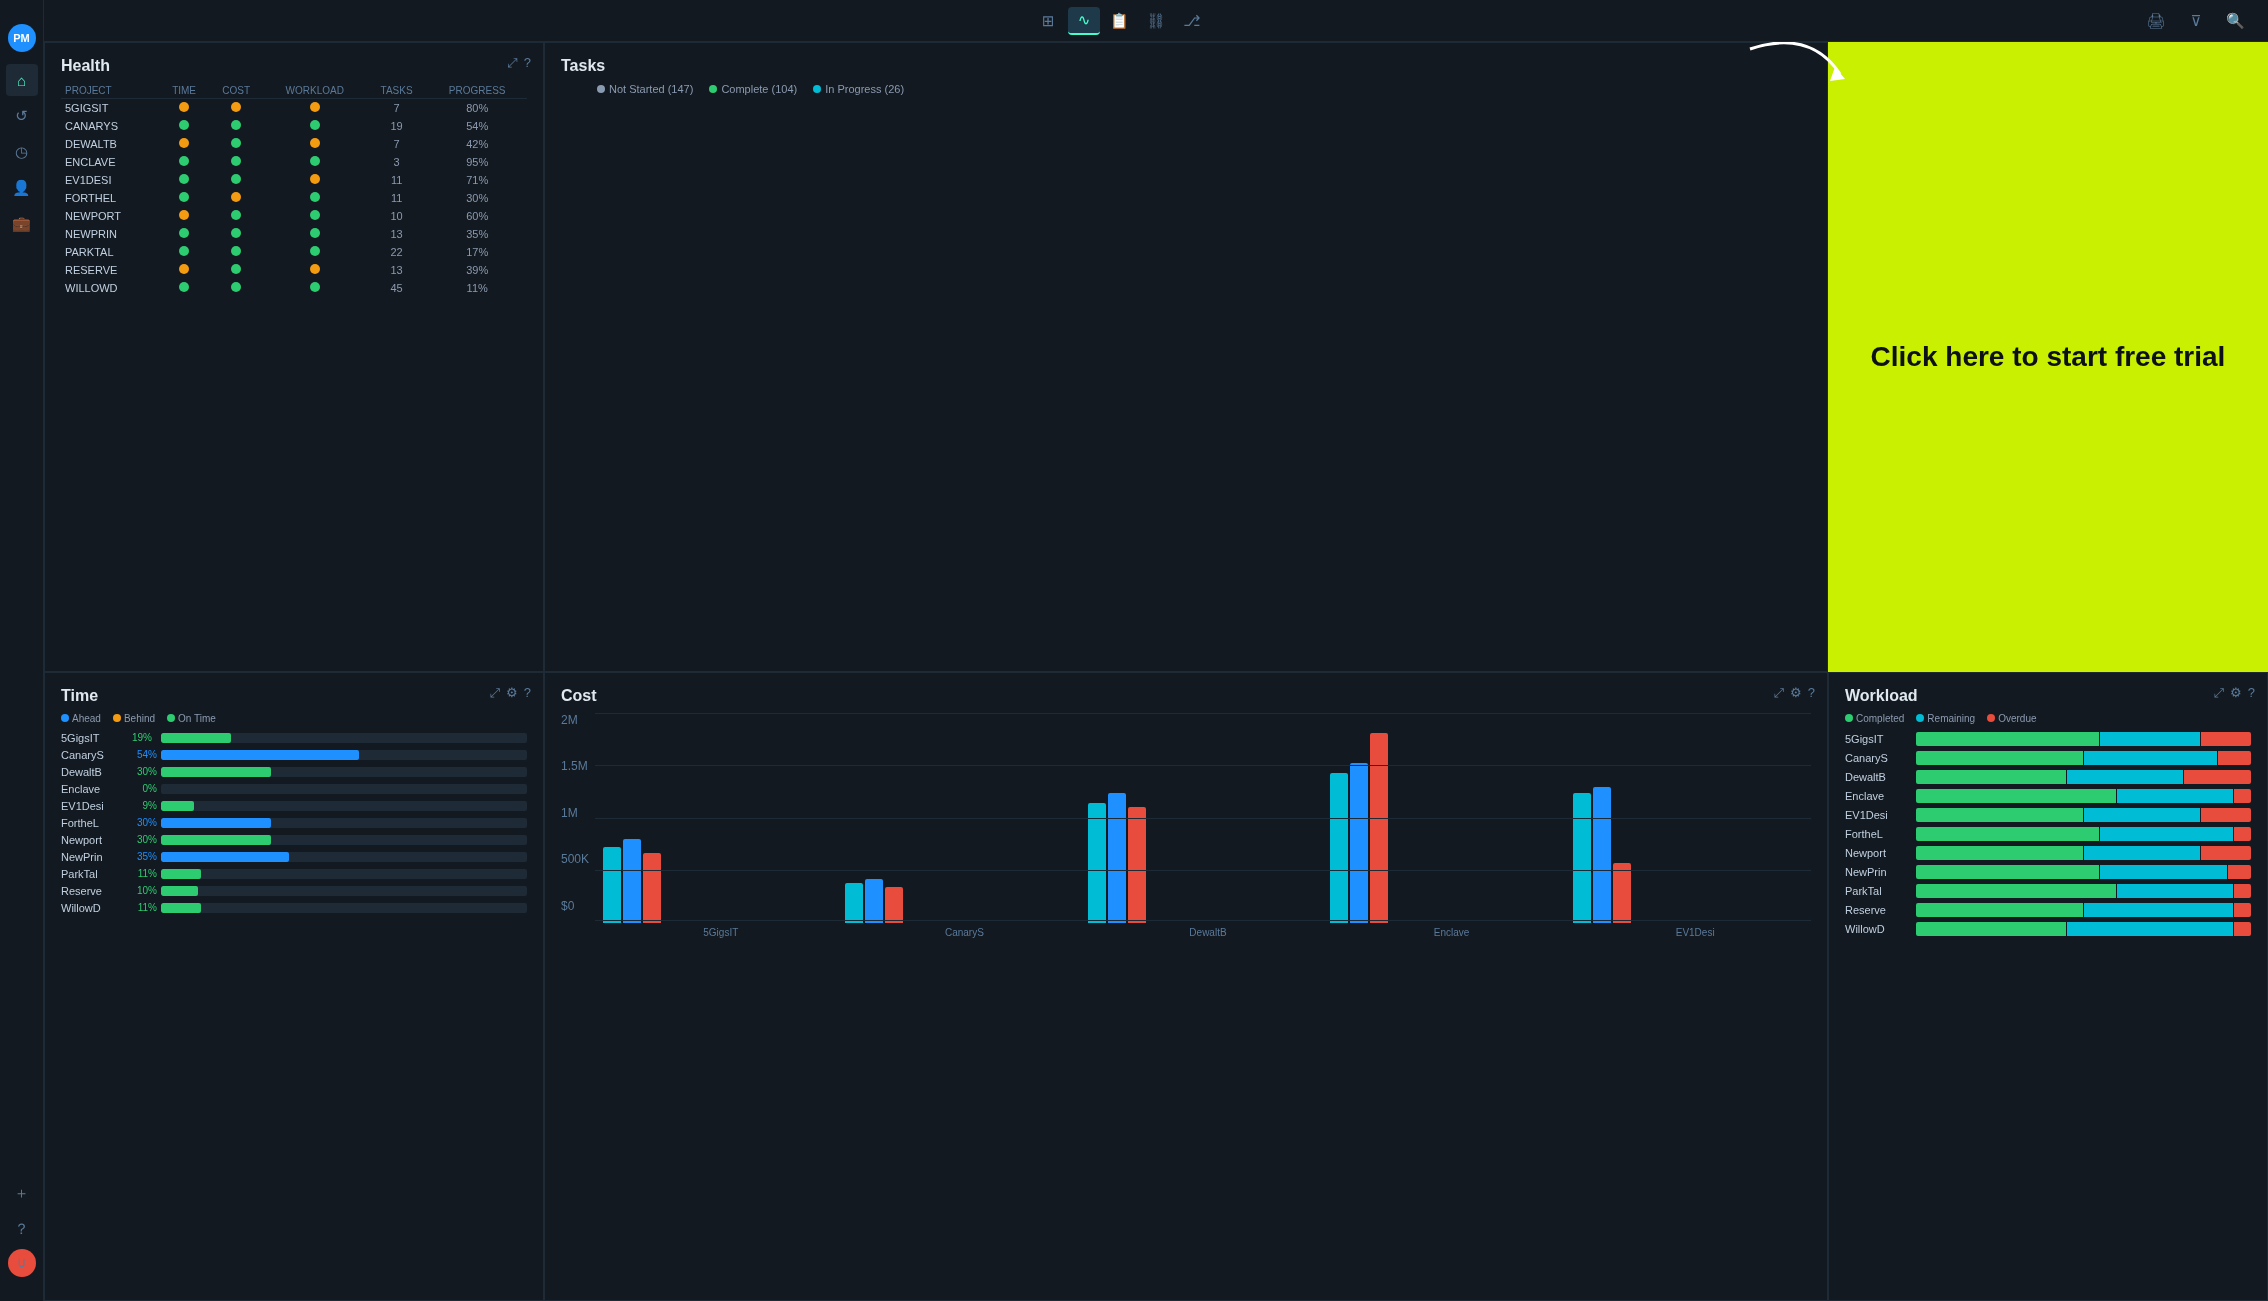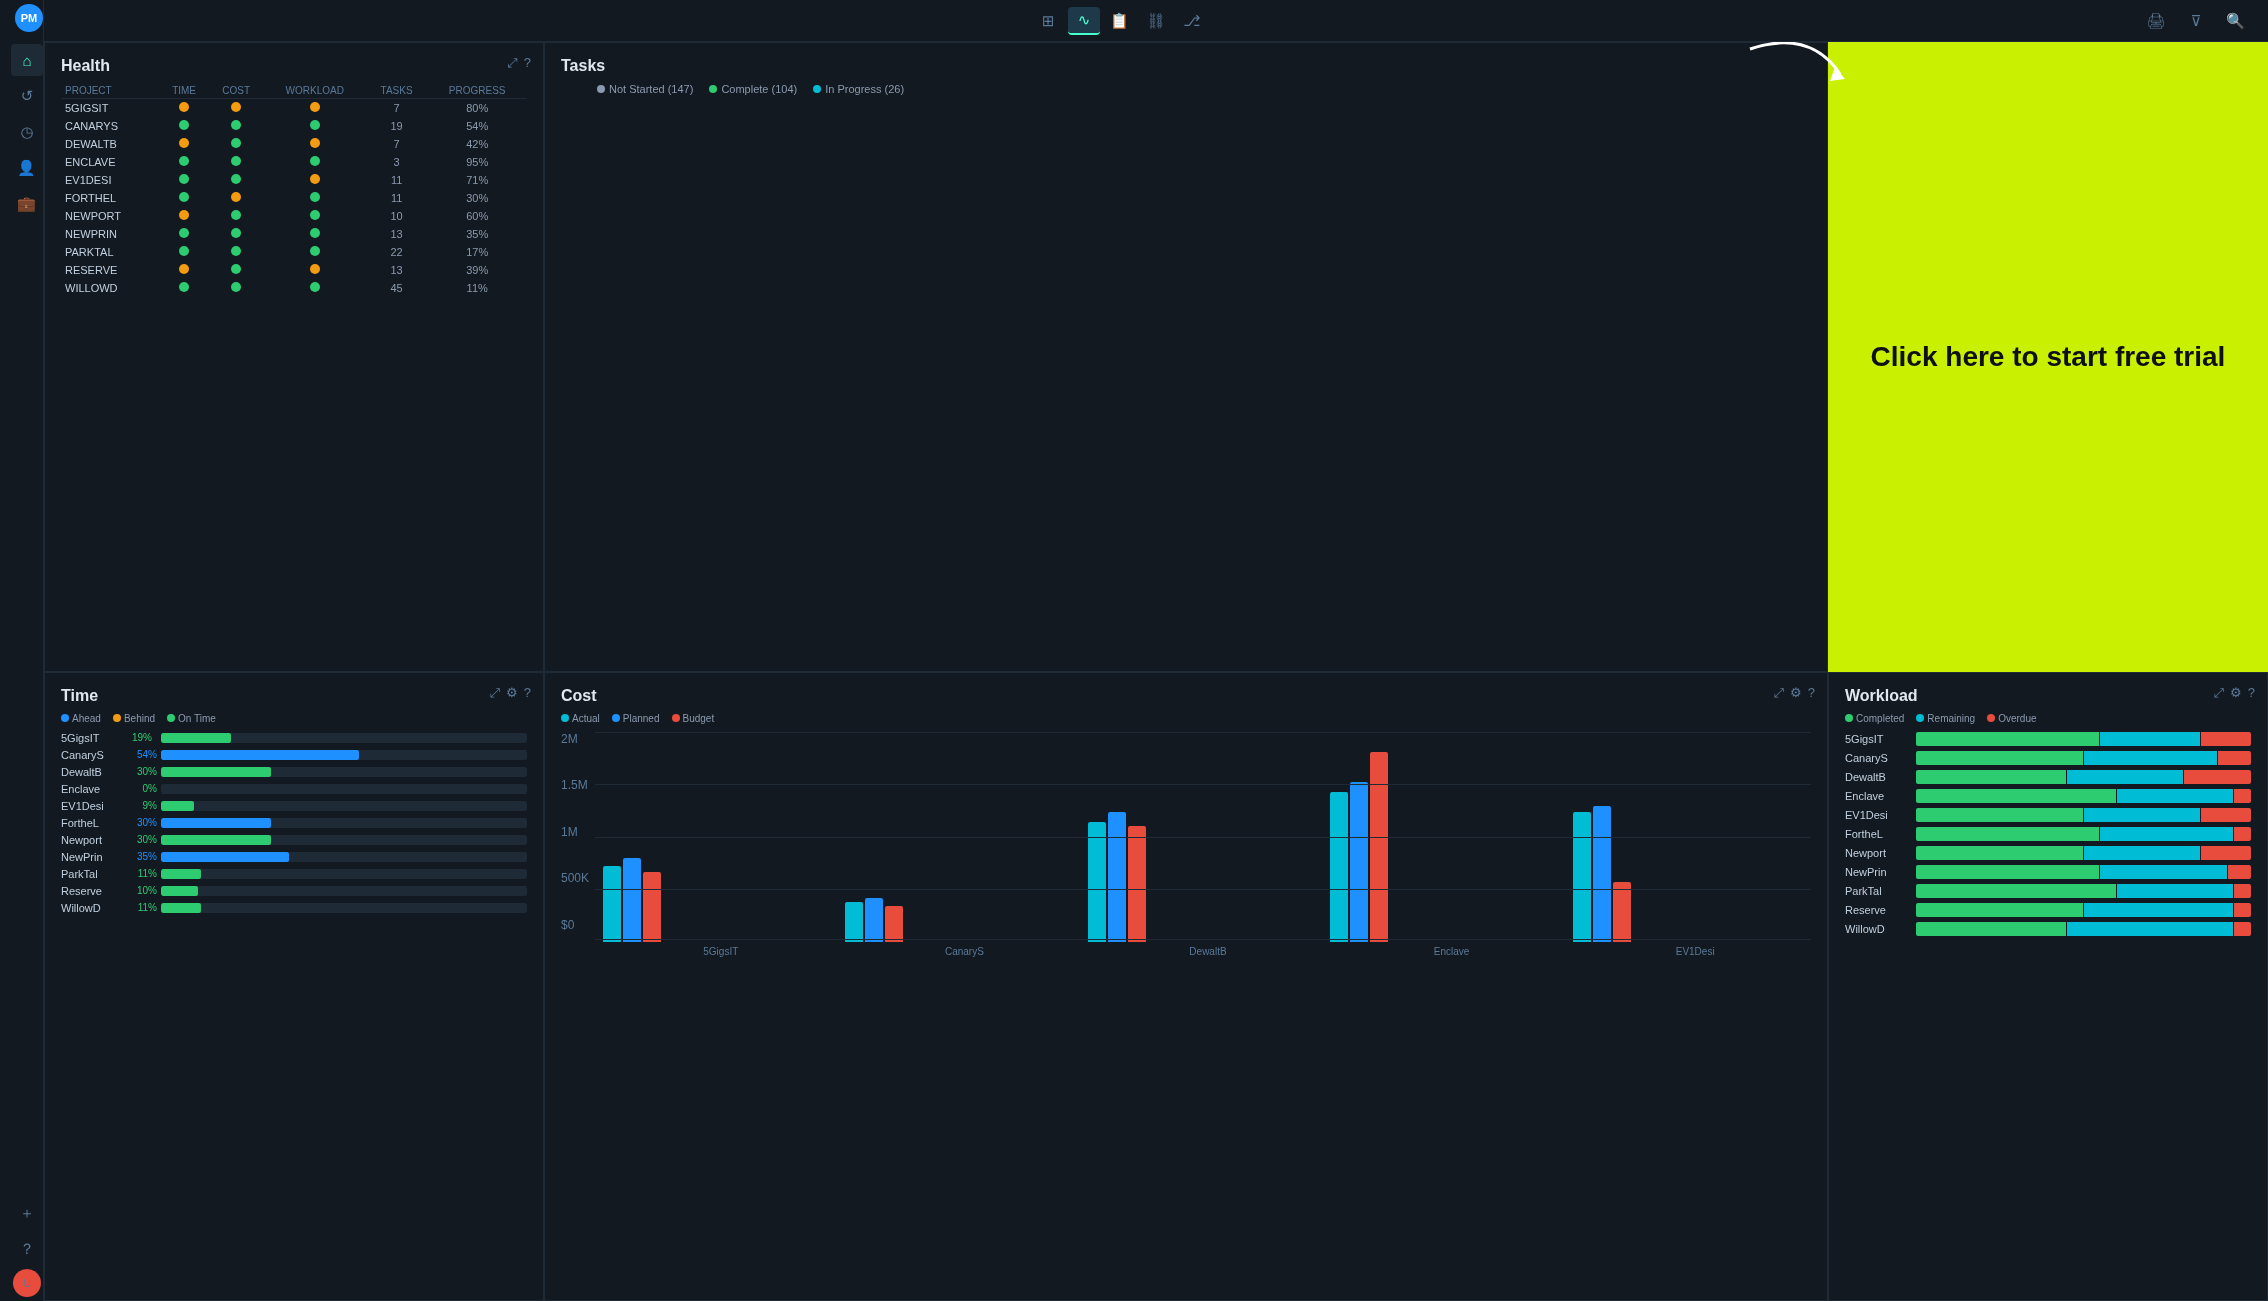--- a/index.html
+++ b/index.html
@@ -12,22 +12,22 @@
       height: 100vh;
       overflow: hidden;
     }
 
     
     .sidebar {
       width: 44px;
       background: #131920;
       display: flex;
       flex-direction: column;
-      align-items: flex-end;
-      padding: 4px 0;
+      align-items: center;
+      padding: 24px 0;
       gap: 4px;
       border-right: 1px solid #1e2a35;
       flex-shrink: 0;
     }
     .sidebar-logo {
       width: 28px; height: 28px;
       background: #1e90ff;
       border-radius: 50%;
       display: flex; align-items: center; justify-content: center;
       font-weight: bold; font-size: 11px; color: #fff;
@@ -492,25 +492,20 @@
   </div>
         </div>
     </div>
 
     <div class="panel cost-panel" style="grid-column:2;grid-row:2;">
       <div class="panel-title">Cost</div>
       <div class="panel-actions">
         <span>⤢</span>
         <span>⚙</span>
         <span>?</span>
-      </div>
-      <div class="cost-legend">
-        <span><span style="background:#00bcd4;display:inline-block;width:8px;height:8px;border-radius:50%;margin-right:3px;"></span>Actual</span>
-        <span><span style="background:#1e90ff;display:inline-block;width:8px;height:8px;border-radius:50%;margin-right:3px;"></span>Planned</span>
-        <span><span style="background:#e74c3c;display:inline-block;width:8px;height:8px;border-radius:50%;margin-right:3px;"></span>Budget</span>
       </div>
       <div style="display:flex;height:210px;">
         <div class="y-labels">
           <span>2M</span>
           <span>1.5M</span>
           <span>1M</span>
           <span>500K</span>
           <span>$0</span>
         </div>
         <div style="flex:1;position:relative;">

